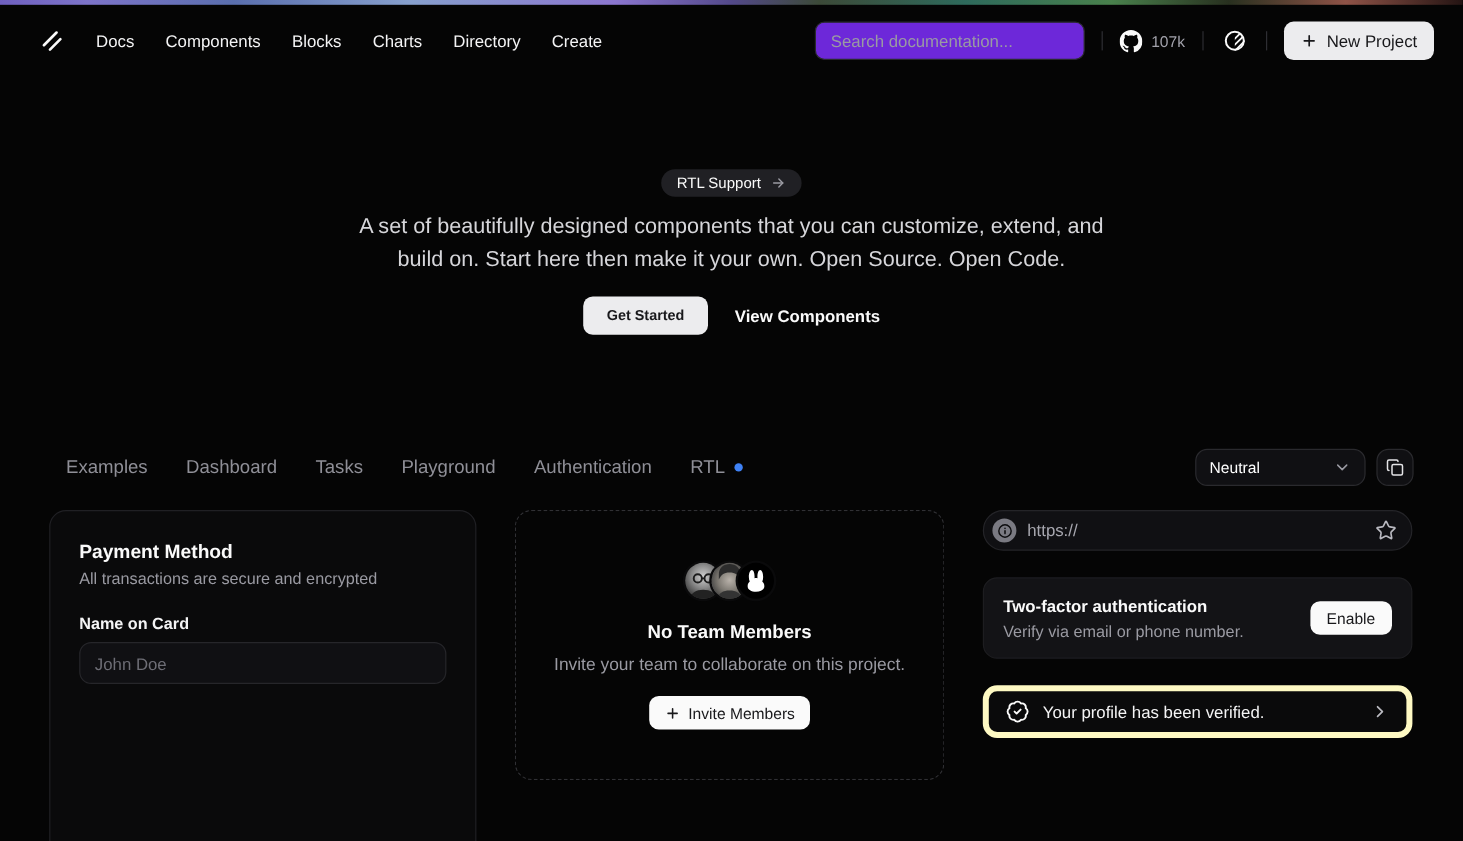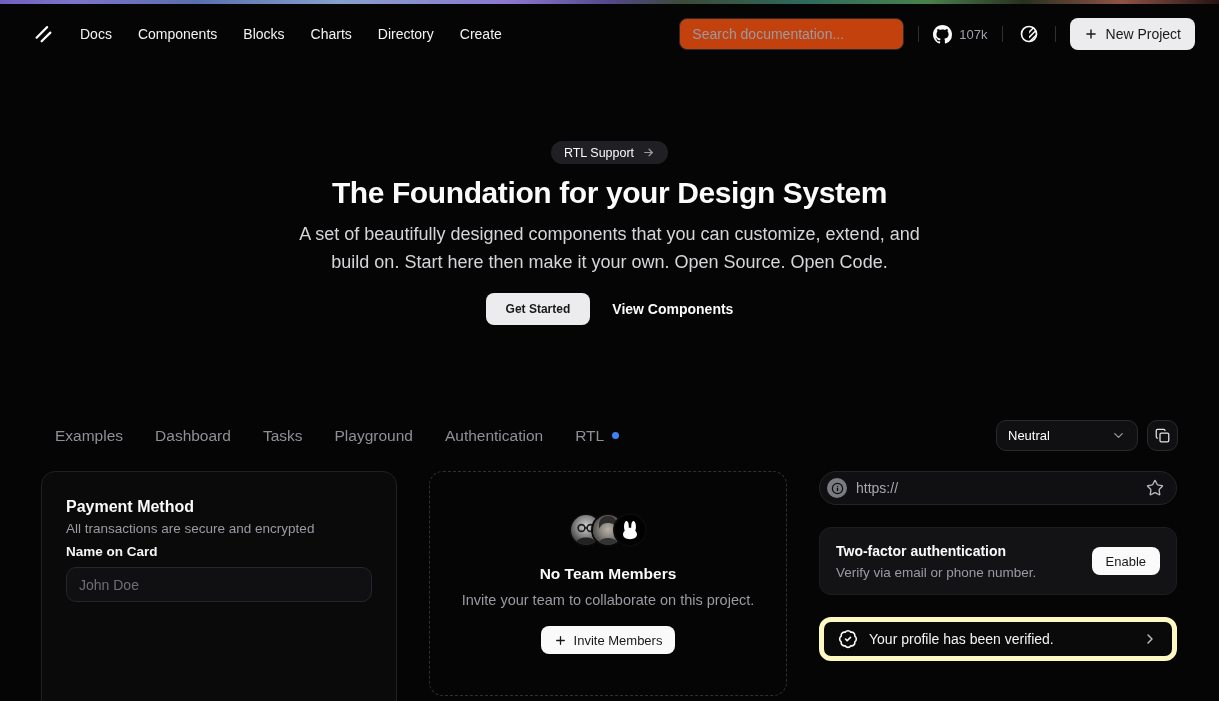--- a/index.html
+++ b/index.html
@@ -14,21 +14,21 @@
     height:4px; width:100%;
     background:linear-gradient(90deg,#6f60bf 0%,#7d74c9 6%,#5a6fae 16%,#87a0cd 28%,#8b76cf 42%,#53498a 50%,#3c4a38 56%,#2e6a5c 66%,#49814c 76%,#28301f 84%,#8f5347 92%,#241413 100%);
   }
   
   .nav{ height:60px; display:flex; align-items:center; padding:0 24px 0 32px; }
   .logo{ display:flex; align-items:center; margin-right:26px; cursor:pointer; }
   .nav-links{ display:flex; align-items:center; gap:26px; }
   .nav-links a{ font-size:14px; color:#f4f4f5; text-decoration:none; cursor:pointer; }
   .nav-right{ margin-left:auto; display:flex; align-items:center; gap:14px; }
   .search{
-    width:225px; height:32px; background:#c2410c; border:1px solid #2a2a2e;
+    width:225px; height:32px; background:#6d28d9; border:1px solid #2a2a2e;
     border-radius:8px; display:flex; align-items:center; padding:0 12px;
   }
   .search input{
     width:100%; background:transparent; border:none; outline:none;
     font-size:14px; color:#e4e4e7; font-family:"Liberation Sans",sans-serif;
   }
   .search input::placeholder{ color:#9a9aa3; }
   .vdiv{ width:1px; height:16px; background:#2e2e33; }
   .gh{ display:flex; align-items:center; gap:7px; text-decoration:none; cursor:pointer; }
   .gh span{ font-size:13px; color:#a1a1aa; }
@@ -77,21 +77,21 @@
     display:flex; align-items:center; justify-content:center; cursor:pointer;
   }
   
   .cards{ display:flex; gap:32px; margin-top:20px; align-items:flex-start; }
   .card{ border-radius:14px; }
   .payment{
     width:356px; height:290px; background:#0a0a0b; border:1px solid #202024; padding:26px 24px;
   }
   .payment .c-title{ font-size:16px; font-weight:700; color:#fafafa; }
   .payment .c-sub{ margin-top:5px; font-size:13.5px; color:#9a9aa2; }
-  .field-label{ display:block; margin-top:8px; font-size:13.5px; font-weight:600; color:#f4f4f5; }
+  .field-label{ display:block; margin-top:22px; font-size:13.5px; font-weight:600; color:#f4f4f5; }
   .tinput{
     margin-top:8px; height:35px; width:100%; background:#101013; border:1px solid #26262a;
     border-radius:10px; padding:0 12px; font-size:14px; color:#e4e4e7;
     font-family:"Liberation Sans",sans-serif; outline:none;
   }
   .tinput::placeholder{ color:#6e6e76; }
   .field-row{ display:flex; gap:17px; }
   .field-row .grow{ flex:1; }
   .field-row .cvv{ width:90px; }
   .team{
@@ -195,21 +195,20 @@
 </header>
 
 <section class="hero">
   <a class="badge">
     <span>RTL Support</span>
     <svg width="13" height="13" viewBox="0 0 24 24" fill="none" stroke="#9a9aa2" stroke-width="2.2" stroke-linecap="round" stroke-linejoin="round">
         <path d="M5 12h14"></path>
         <path d="m13 6 6 6-6 6"></path>
       </svg>
   </a>
-  <h1>The Foundation for your Design System</h1>
   <p class="sub">A set of beautifully designed components that you can customize, extend, and build on. Start here then make it your own. Open Source. Open Code.</p>
   <div class="cta-row">
     <button class="btn-primary">Get Started</button>
     <a class="link-secondary">View Components</a>
   </div>
 </section>
 
 <section class="main">
   <div class="tabs-row">
     <nav class="tabs">

